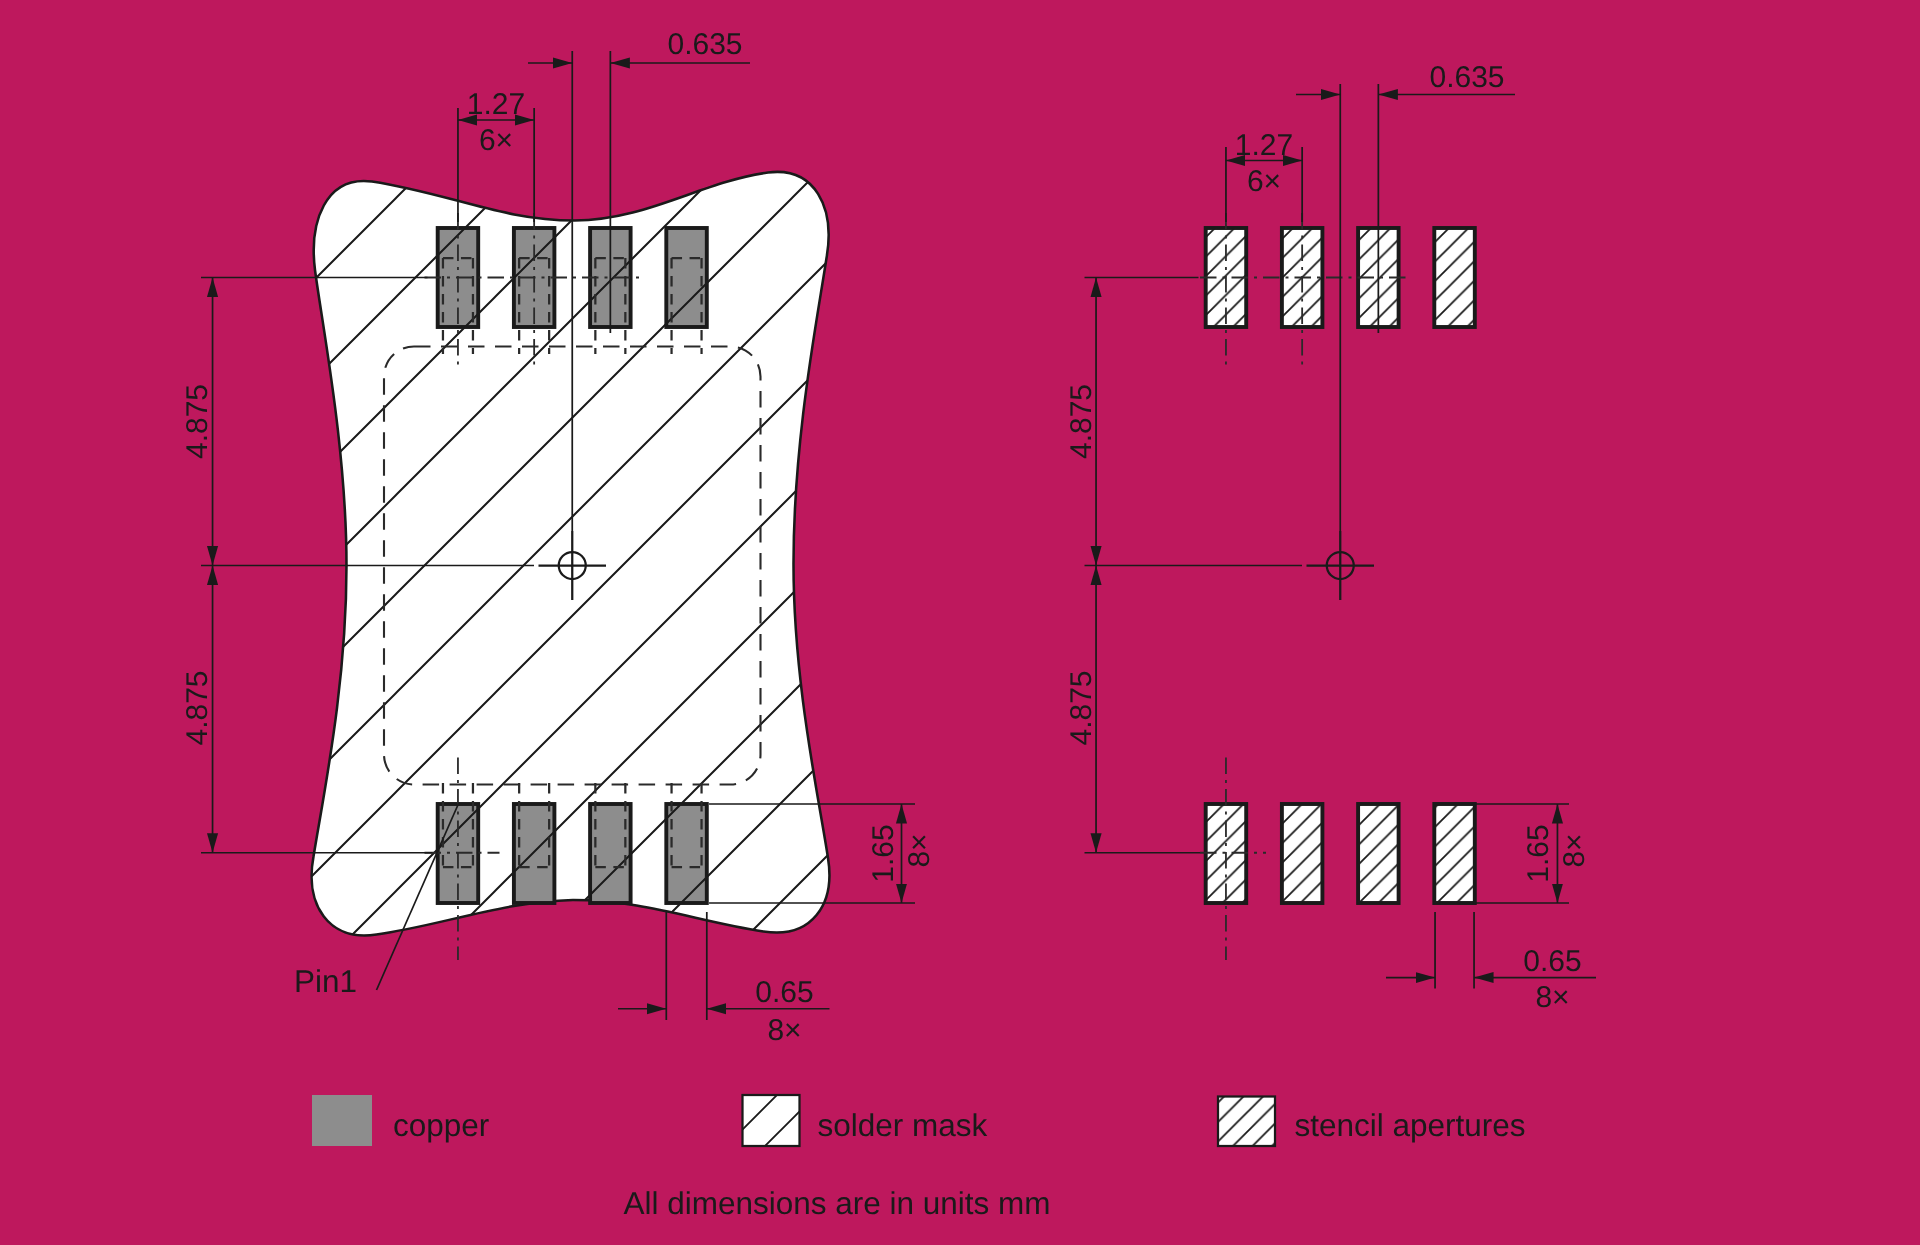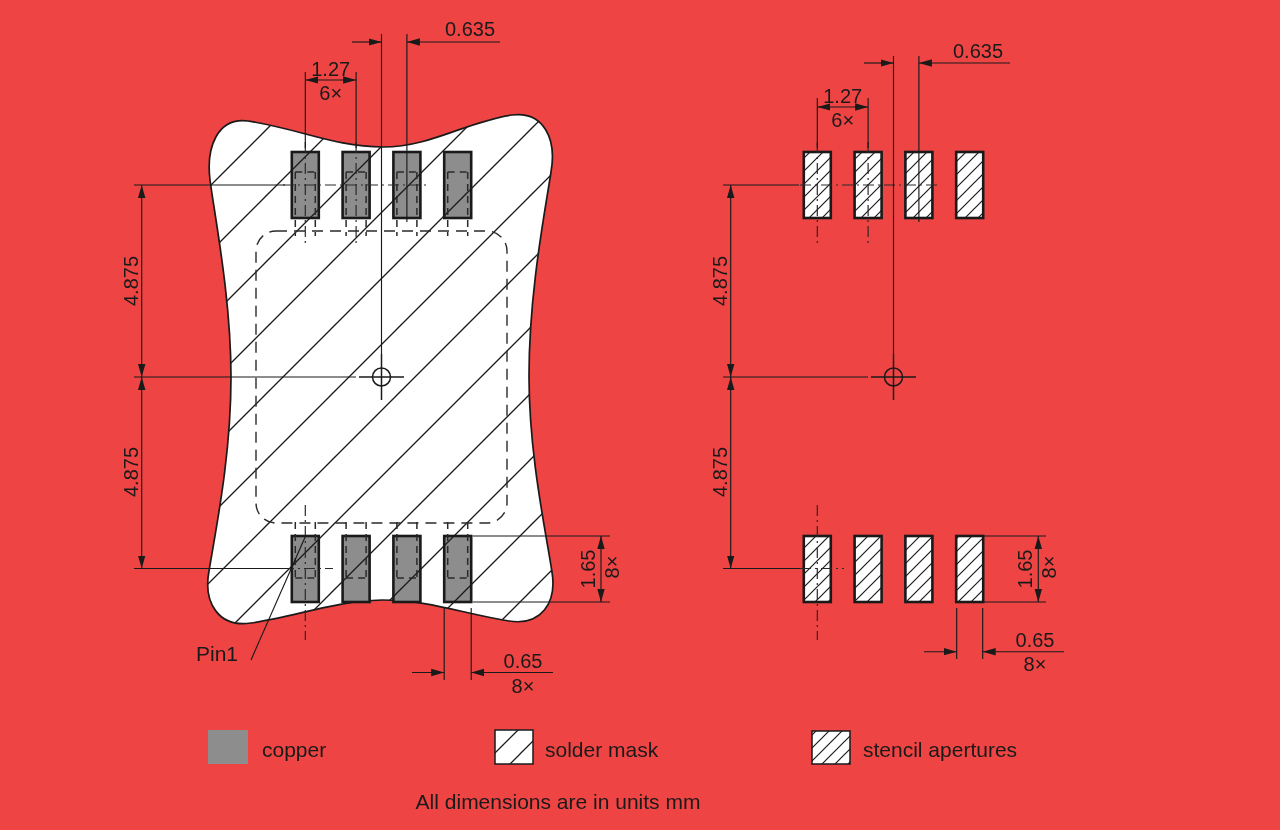--- a/index.html
+++ b/index.html
@@ -1,16 +1,16 @@
 <!DOCTYPE html>
 <html><head>
 <meta charset="utf-8">
 <style>
   html,body{margin:0;padding:0;background:#ffffff;}
-  .stage{position:relative;width:1280px;height:830px;background:#ef4444;overflow:hidden;}
+  .stage{position:relative;width:1280px;height:830px;background:#be185d;overflow:hidden;}
   svg text{font-family:"Liberation Sans","DejaVu Sans",sans-serif;fill:#1a1a1a;}
   .t20{font-size:20px;}
   .t21{font-size:21px;}
   .thin{stroke:#1a1a1a;stroke-width:1.15;fill:none;}
   .dimline{stroke:#1a1a1a;stroke-width:1.15;fill:none;}
   .blob{fill:#ffffff;stroke:#1a1a1a;stroke-width:1.7;}
   .hatchfill{stroke:none;}
   .pad{stroke:#1a1a1a;stroke-width:2.6;}
   .aperture{fill:#ffffff;stroke:#1a1a1a;stroke-width:2.6;}
   .bodydash{fill:none;stroke:#2a2a2a;stroke-width:1.4;stroke-dasharray:11 7;}

